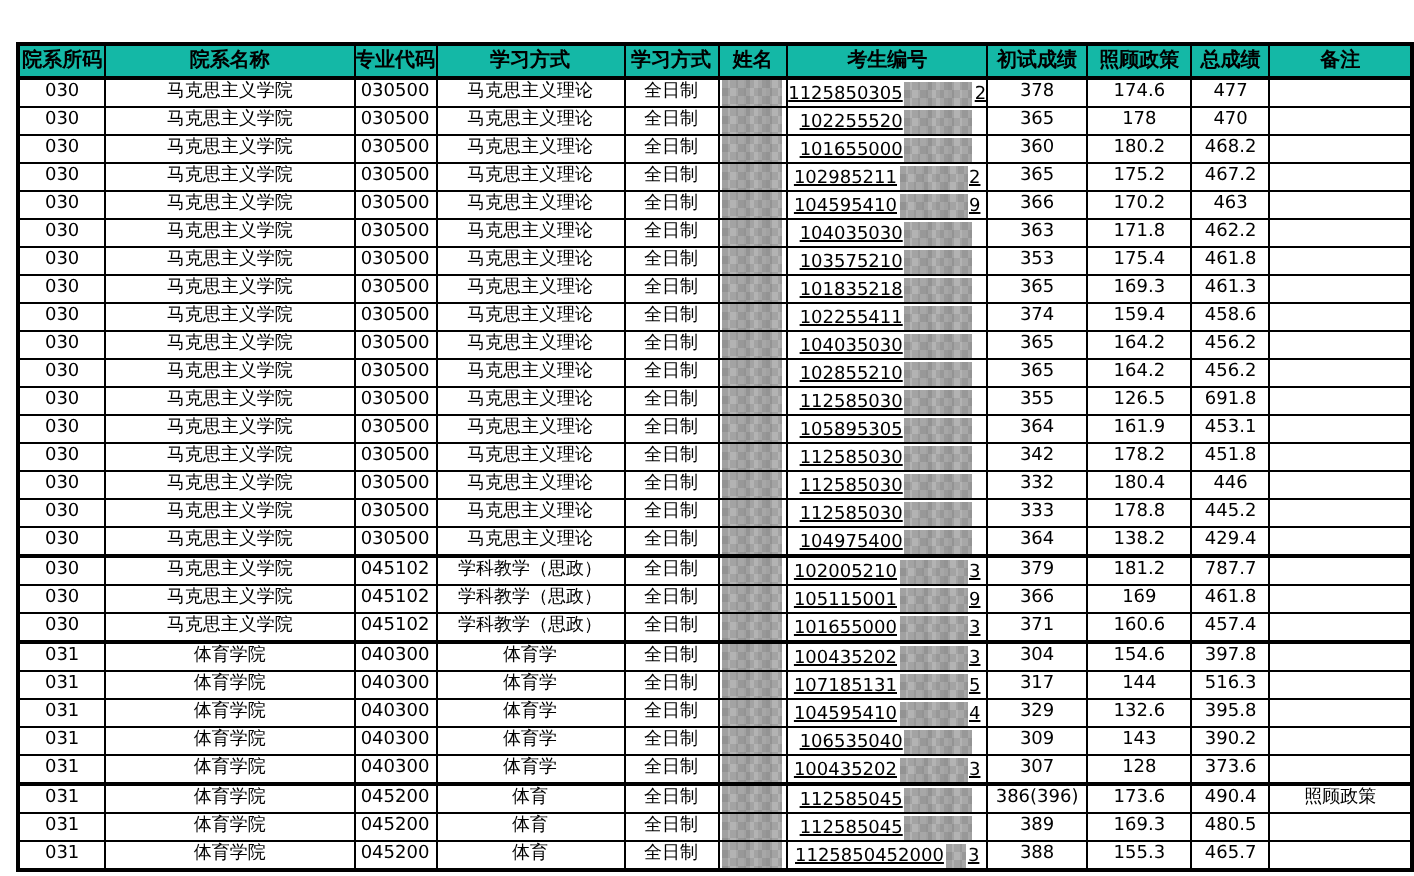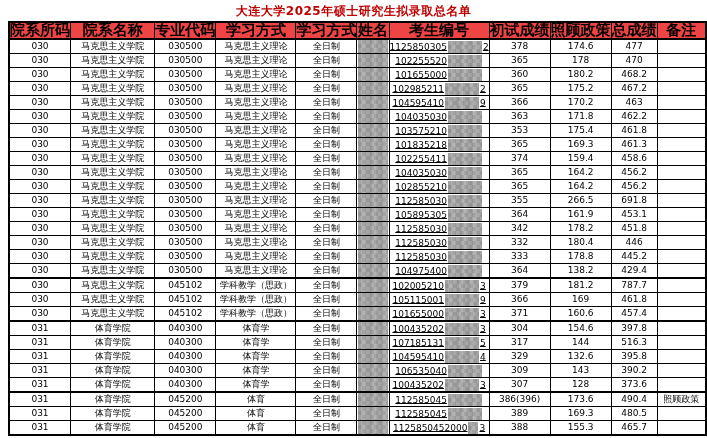--- a/index.html
+++ b/index.html
@@ -4,38 +4,37 @@
 <style>
   html,body{margin:0;padding:0;background:#ffffff;}
   body{width:707px;height:438px;font-family:"DejavU Sans","DejaVu Sans","Liberation Sans",sans-serif;}
   .page{position:relative;width:707px;height:438px;background:#fff;overflow:hidden;}
   .title{position:absolute;top:3px;left:0;width:100%;text-align:center;
          font-size:12px;font-weight:bold;letter-spacing:0.5px;}
   table{position:absolute;top:21px;left:8px;border-collapse:collapse;table-layout:fixed;
         border:2px solid #000;}
   th,td{border:1px solid #000;padding:0;margin:0;text-align:center;vertical-align:middle;
         font-size:9px;line-height:1;height:13px;overflow:hidden;white-space:nowrap;color:#000;}
-  th{background:#ef4444;font-weight:bold;height:15px;font-size:15px;}
+  th{background:#14b8a6;font-weight:bold;height:15px;font-size:10px;}
   tr.group-start td{border-top:2px solid #000;}
   .num{font-size:9px;letter-spacing:0;}
   .censor{display:inline-block;vertical-align:middle;
       background:
         repeating-conic-gradient(#c6c6c6 0% 25%, #d9d9d9 0% 50%) 0 0/8px 8px,
         repeating-linear-gradient(90deg,#bdbdbd 0 3px,#d2d2d2 3px 7px,#c4c4c4 7px 11px);
       background-blend-mode:multiply;}
   .censor-name{width:30px;height:13px;margin:0 auto;display:block;}
   .censor-num{width:34px;height:12px;margin:0 1px;}
   .censor-num.small{width:10px;}
   .cand-cell{text-align:center;text-decoration:underline;}
 </style>
 </head>
 <body>
 
 <div class="page">
-  <div class="title" style="color: rgb(192, 0, 0);">大连大学2025年硕士研究生拟录取总名单</div>
   <table>
     <colgroup id="cols">
         <col style="width: 44px;">
         <col style="width: 133px;">
         <col style="width: 40px;">
         <col style="width: 97px;">
         <col style="width: 48px;">
         <col style="width: 35px;">
         <col style="width: 79px;">
         <col style="width: 51px;">
@@ -228,21 +227,21 @@
           <td>030</td>
           <td>马克思主义学院</td>
           <td>030500</td>
           <td>马克思主义理论</td>
           <td>全日制</td>
           <td>
             <span class="censor censor-name"></span>
           </td>
           <td class="cand-cell num"><span>112585030</span><span class="censor censor-num"></span></td>
           <td class="num">355</td>
-          <td class="num">266.5</td>
+          <td class="num">126.5</td>
           <td class="num">691.8</td>
           <td></td>
         </tr>
         <tr>
           <td>030</td>
           <td>马克思主义学院</td>
           <td>030500</td>
           <td>马克思主义理论</td>
           <td>全日制</td>
           <td>

